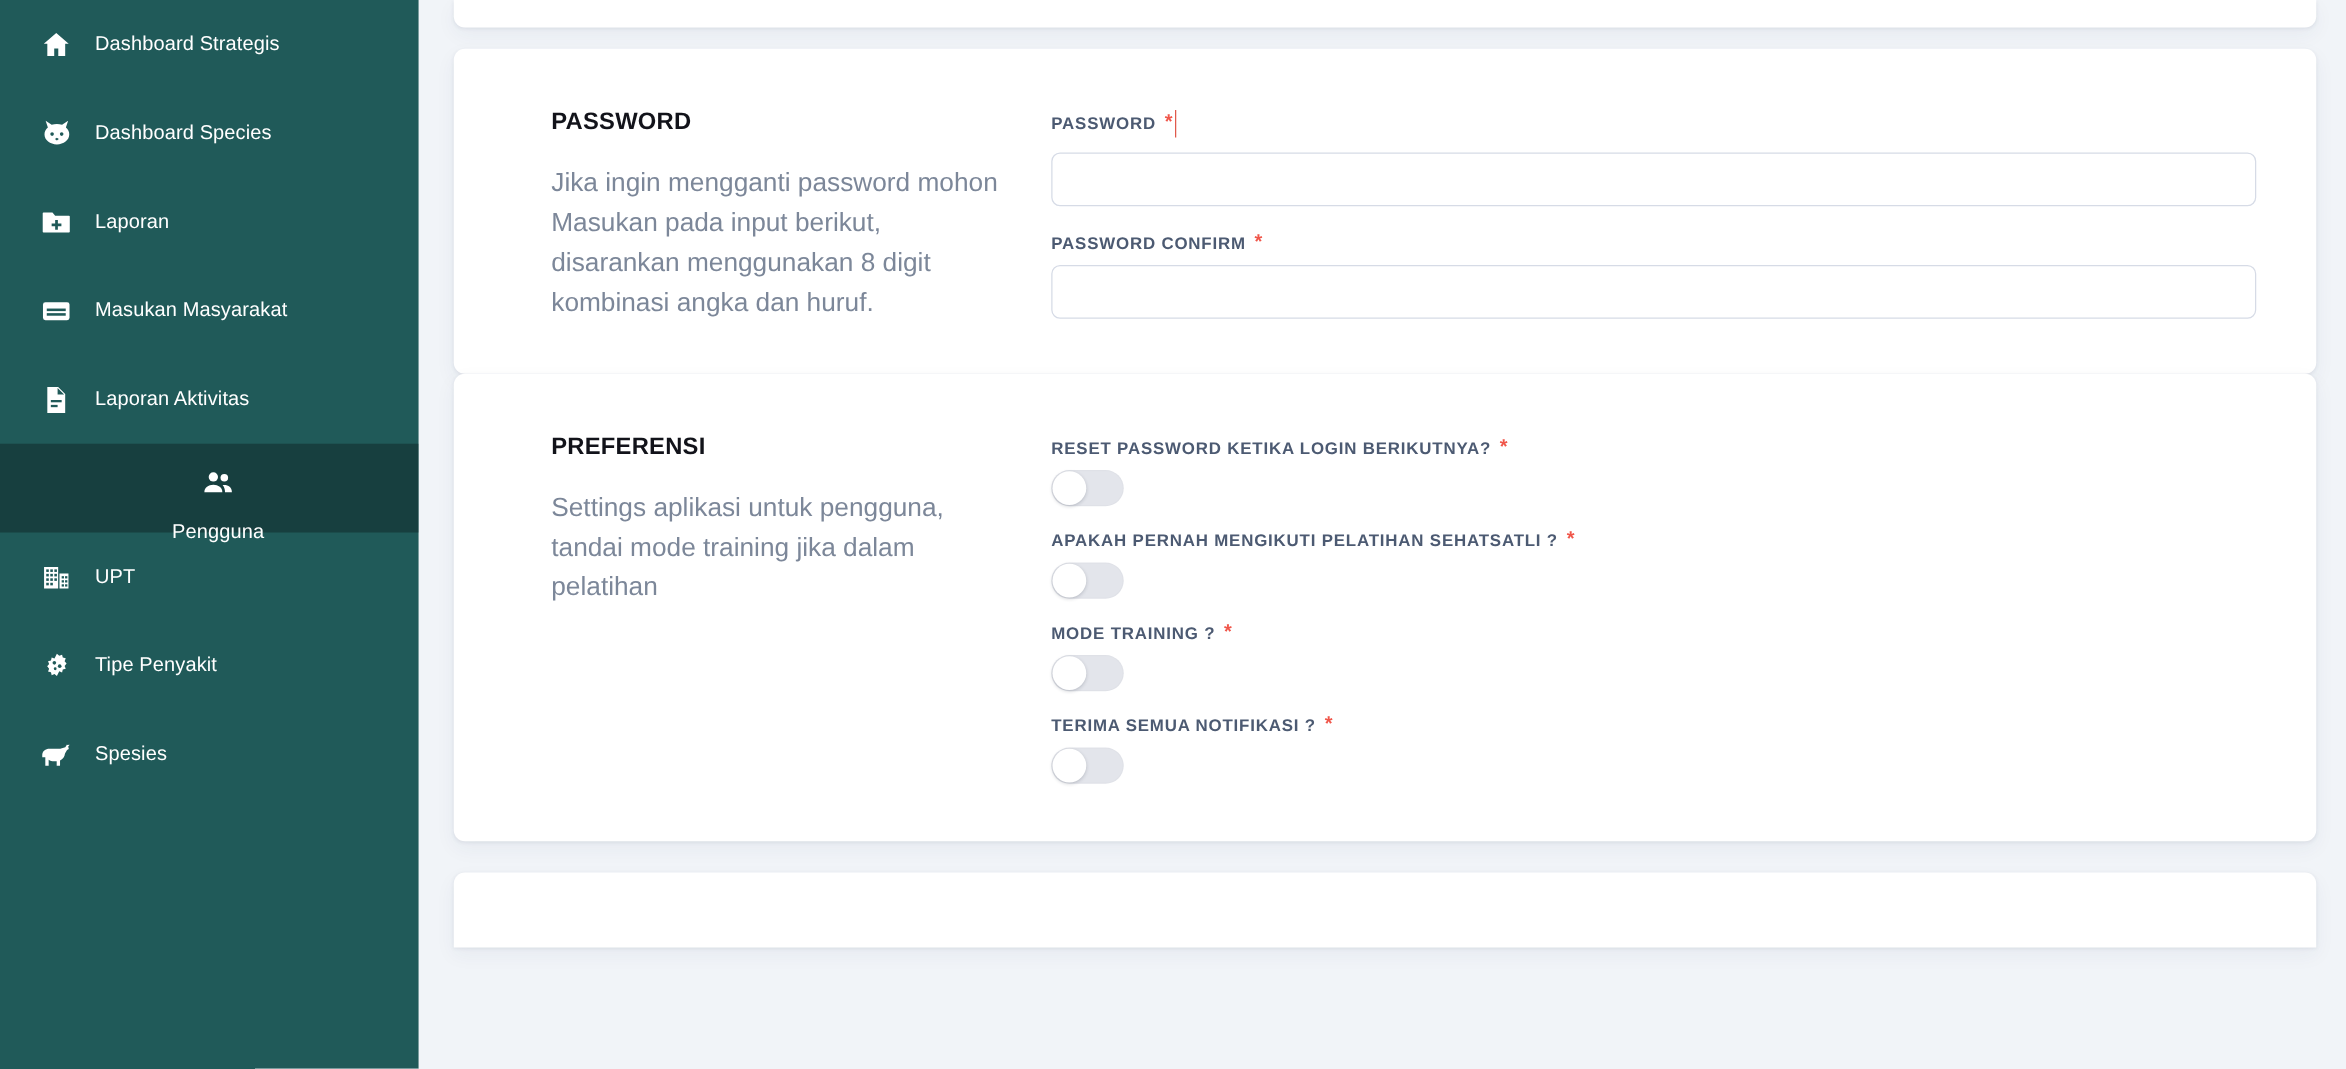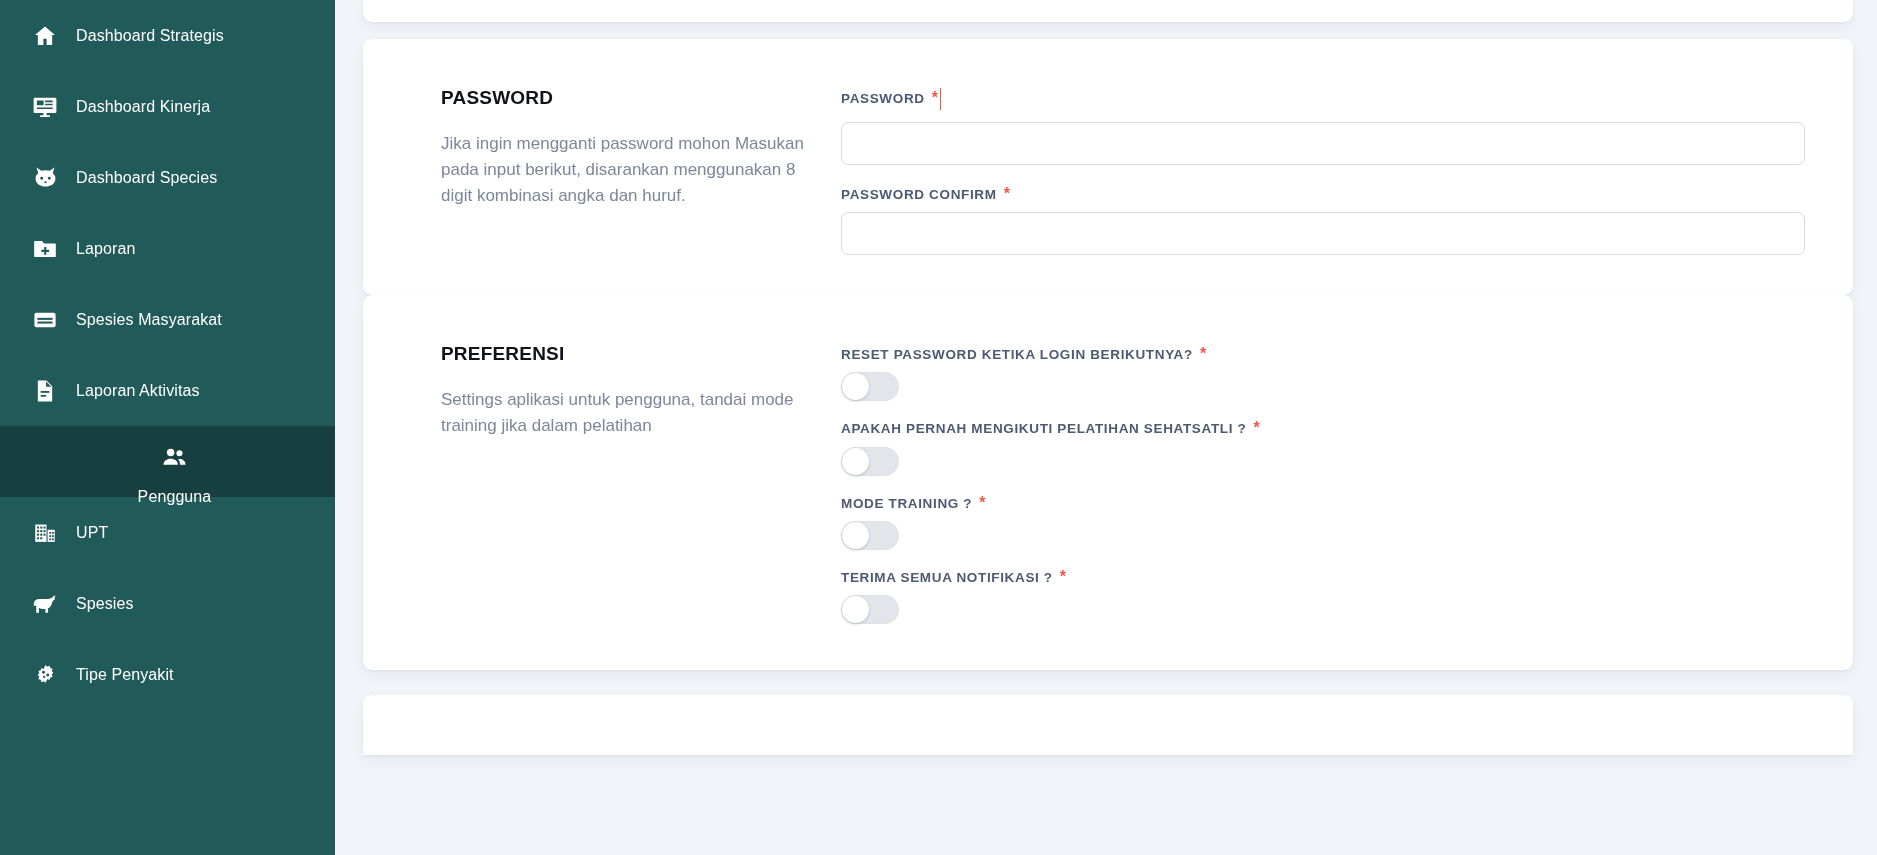--- a/index.html
+++ b/index.html
@@ -90,21 +90,21 @@
     padding-right: 30px;
   }
   .sec-title {
     font-size: 19px;
     font-weight: 700;
     color: #12131a;
     letter-spacing: 0.2px;
     margin-bottom: 22px;
   }
   .sec-desc {
-    font-size: 17px;
+    font-size: 21px;
     line-height: 1.52;
     color: #7c8799;
     font-weight: 400;
   }
   .card-right {
     flex: 1 1 auto;
     padding-top: 4px;
   }
 
   .field { margin-bottom: 22px; }
@@ -183,28 +183,20 @@
 
     <div class="nav-item">
       <span class="nav-icon">
         <svg width="26" height="26" viewBox="0 0 24 24" fill="#fff">
             <path d="M12 3.2 2.8 11h2.6v9.2h5.1v-5.6h3v5.6h5.1V11h2.6z"></path>
           </svg>
       </span>
       <span class="nav-label">Dashboard Strategis</span>
     </div>
 
-    <div class="nav-item">
-      <span class="nav-icon">
-        <svg width="26" height="26" viewBox="0 0 24 24" fill="#fff">
-          <path d="M2.5 3.5h19a1 1 0 0 1 1 1v12a1 1 0 0 1-1 1h-8v2h3v1.8H7.5V19.5h3v-2h-8a1 1 0 0 1-1-1v-12a1 1 0 0 1 1-1zm2 2.6v4.2h6.2V6.1zm7.6 0v1.4h7V6.1zm0 2.8v1.4h7V8.9zm-7.6 3.6v1.4h14.6v-1.4z"></path>
-        </svg>
-      </span>
-      <span class="nav-label">Dashboard Kinerja</span>
-    </div>
 
     <div class="nav-item">
       <span class="nav-icon">
         <svg width="27" height="27" viewBox="0 0 24 24" fill="#fff">
           <path d="M4 3.2 5.6 8A8.6 7 0 0 0 3.2 13c0 4 4 7 8.8 7s8.8-3 8.8-7a8.6 7 0 0 0-2.4-5l1.6-4.8-4.3 2.9a12 12 0 0 0-7.4 0zM8.6 11.4a1.3 1.3 0 1 1 0 2.6 1.3 1.3 0 0 1 0-2.6zm6.8 0a1.3 1.3 0 1 1 0 2.6 1.3 1.3 0 0 1 0-2.6zM12 15.2l1.4 1-1.4 1-1.4-1z"></path>
         </svg>
       </span>
       <span class="nav-label">Dashboard Species</span>
     </div>
 
@@ -218,21 +210,21 @@
     </div>
 
     <div class="nav-item">
       <span class="nav-icon">
         <svg width="26" height="26" viewBox="0 0 24 24" fill="#fff">
           <rect x="2.2" y="5.4" width="19.6" height="13.2" rx="1.8"></rect>
           <rect x="5" y="10" width="14" height="1.9" fill="#205a59"></rect>
           <rect x="5" y="13.4" width="14" height="1.9" fill="#205a59"></rect>
         </svg>
       </span>
-      <span class="nav-label">Spesies Masyarakat</span>
+      <span class="nav-label">Masukan Masyarakat</span>
     </div>
 
     <div class="nav-item">
       <span class="nav-icon">
         <svg width="26" height="26" viewBox="0 0 24 24" fill="#fff">
           <path d="M5.4 2.4h8l5.2 5.2v14H5.4zM13 3.2v4.8h4.8z"></path>
           <rect x="8" y="12" width="8" height="1.7" fill="#205a59"></rect>
           <rect x="8" y="15.6" width="5" height="1.7" fill="#205a59"></rect>
         </svg>
       </span>
@@ -275,41 +267,41 @@
             <rect x="16" y="17" width="1.7" height="1.7"></rect>
               <rect x="18.5" y="17" width="1.7" height="1.7"></rect>
           </g>
         </svg>
       </span>
       <span class="nav-label">UPT</span>
     </div>
 
     <div class="nav-item">
       <span class="nav-icon">
-        <svg width="28" height="28" viewBox="0 0 24 24" fill="#fff">
-          <path d="M19.6 4.4l-1.4 2.2-3.4 1.1H7.4C4.6 7.7 2.4 9.4 2.4 12v1.5h2.1v5.9h2.3v-4.2c1 .7 2.3 1.1 3.7 1.1h1.8v3.1h2.3v-3.6c1.9-.9 3.2-2.7 3.4-4.8l1.4-2.5 1.2-.6-.4-1.7 1-1.2-2.2.1z"></path>
-        </svg>
-      </span>
-      <span class="nav-label">Spesies</span>
-    </div>
-
-    <div class="nav-item">
-      <span class="nav-icon">
         <svg width="27" height="27" viewBox="0 0 24 24" fill="#fff">
           <path d="M12 3.6l1.7 1.4 2-.8.5 2.1 2.1.5-.8 2 1.4 1.7-1.4 1.7.8 2-2.1.5-.5 2.1-2-.8L12 19.4l-1.7-1.4-2 .8-.5-2.1-2.1-.5.8-2-1.4-1.7 1.4-1.7-.8-2 2.1-.5.5-2.1 2 .8z"></path>
           <g fill="#205a59">
             <circle cx="10.2" cy="10" r="1.3"></circle>
               <circle cx="14" cy="12.4" r="1.3"></circle>
               <circle cx="10.8" cy="14.2" r="1"></circle>
           </g>
         </svg>
       </span>
       <span class="nav-label">Tipe Penyakit</span>
     </div>
 
+    <div class="nav-item">
+      <span class="nav-icon">
+        <svg width="28" height="28" viewBox="0 0 24 24" fill="#fff">
+          <path d="M19.6 4.4l-1.4 2.2-3.4 1.1H7.4C4.6 7.7 2.4 9.4 2.4 12v1.5h2.1v5.9h2.3v-4.2c1 .7 2.3 1.1 3.7 1.1h1.8v3.1h2.3v-3.6c1.9-.9 3.2-2.7 3.4-4.8l1.4-2.5 1.2-.6-.4-1.7 1-1.2-2.2.1z"></path>
+        </svg>
+      </span>
+      <span class="nav-label">Spesies</span>
+    </div>
+
   </nav>
 
   <main class="main">
 
     <div class="card card-top-stub"></div>
 
     <section class="card" style="margin-top:17px;">
       <div class="card-body">
         <div class="card-left">
           <h2 class="sec-title">PASSWORD</h2>

